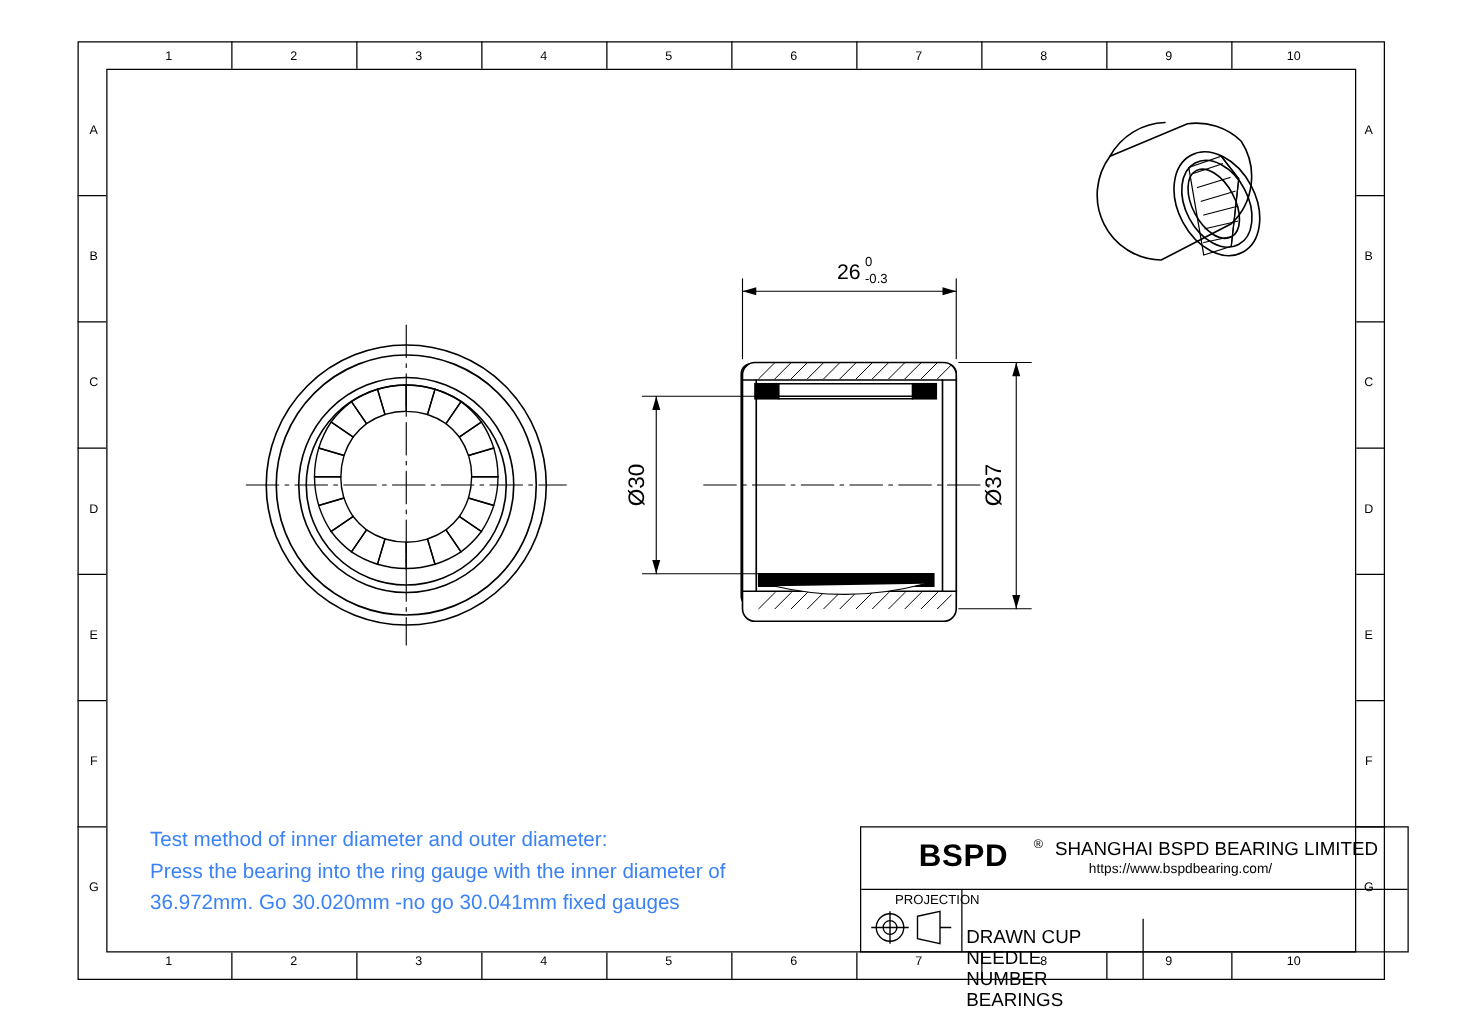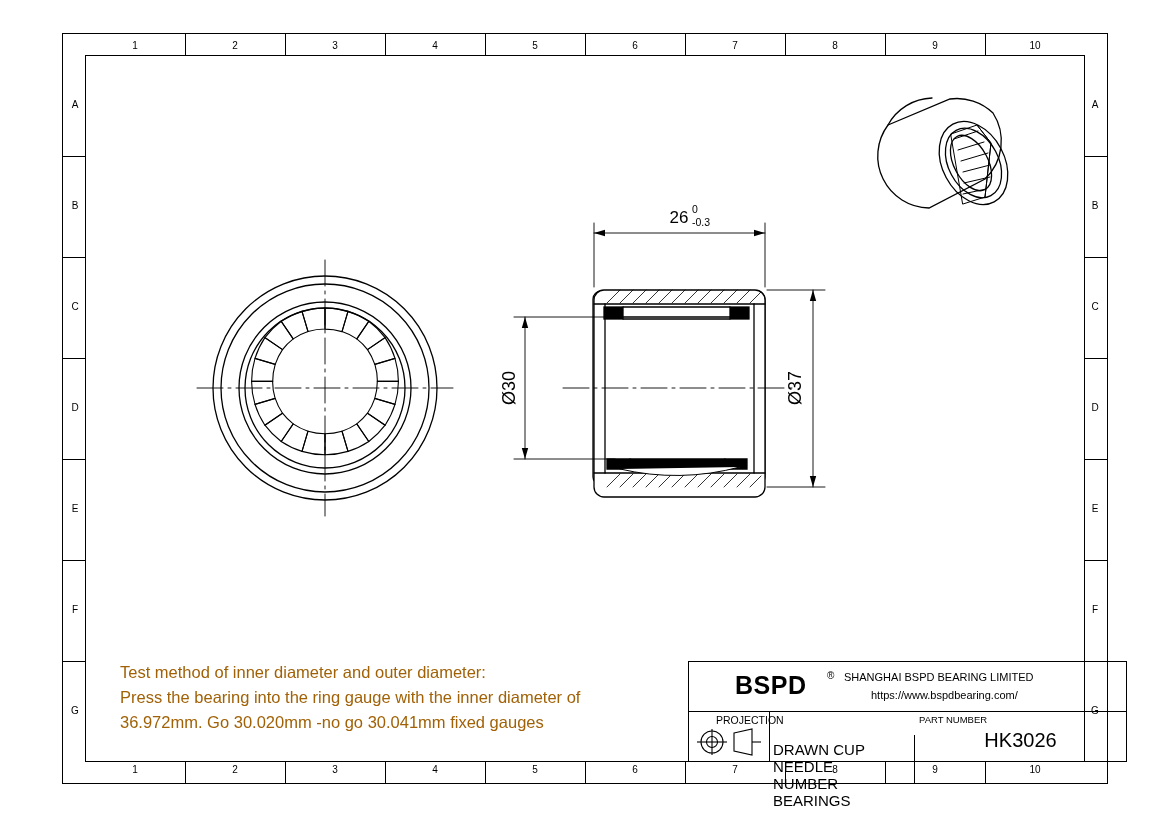--- a/index.html
+++ b/index.html
@@ -45,21 +45,21 @@
     line-height: 1;
   }
   .tickline { background: #000; }
 
   
   .note-text {
     left: 120px; top: 660px;
     width: 560px;
     font-size: 16.5px;
     line-height: 25px;
-    color: #a16207;
+    color: #3b82f6;
     white-space: pre-line;
   }
 
   
   .title-block {
     left: 688px; top: 661px;
     width: 439px; height: 101px;
     border: 1.3px solid #000;
     box-sizing: border-box;
   }
@@ -77,21 +77,21 @@
     letter-spacing: 0.5px;
   }
   .brand-reg {
     position: absolute;
     left: 138px; top: 8px;
     font-size: 10px;
   }
   .company {
     position: absolute;
     left: 155px; top: 9px;
-    font-size: 11px;
+    font-size: 15px;
   }
   .website {
     position: absolute;
     left: 182px; top: 27px;
     font-size: 11px;
   }
   .tb-proj {
     position: absolute;
     left: 0; top: 50px;
     width: 81px; height: 49px;
@@ -391,19 +391,15 @@
           <line x1="57" y1="15" x2="66" y2="15"></line>
         </g>
       </svg>
     </div>
 
     <div class="tb-desc">
       <div>DRAWN CUP NEEDLE</div>
       <div>NUMBER BEARINGS</div>
     </div>
 
-    <div class="tb-part">
-      <span class="tb-part-label">PART NUMBER</span>
-      <div class="tb-part-value">HK3026</div>
-    </div>
   </div>
 
 </div>
 
 </body></html>

